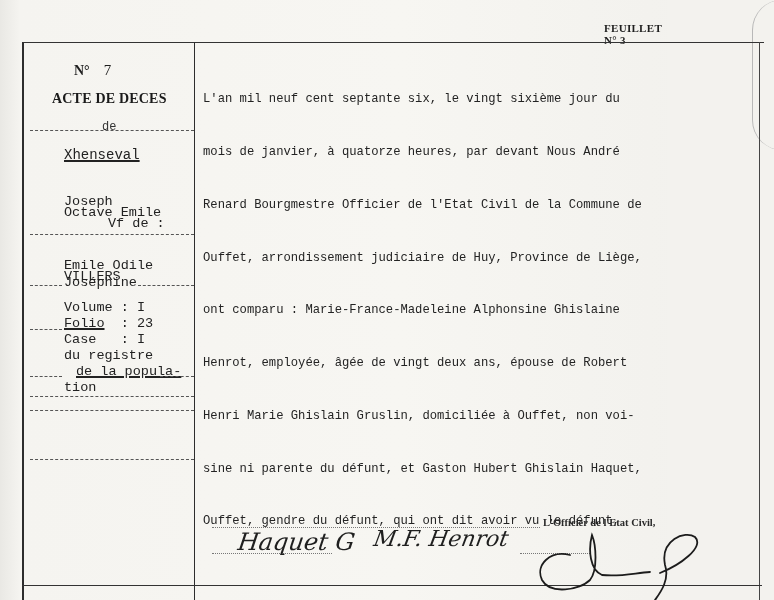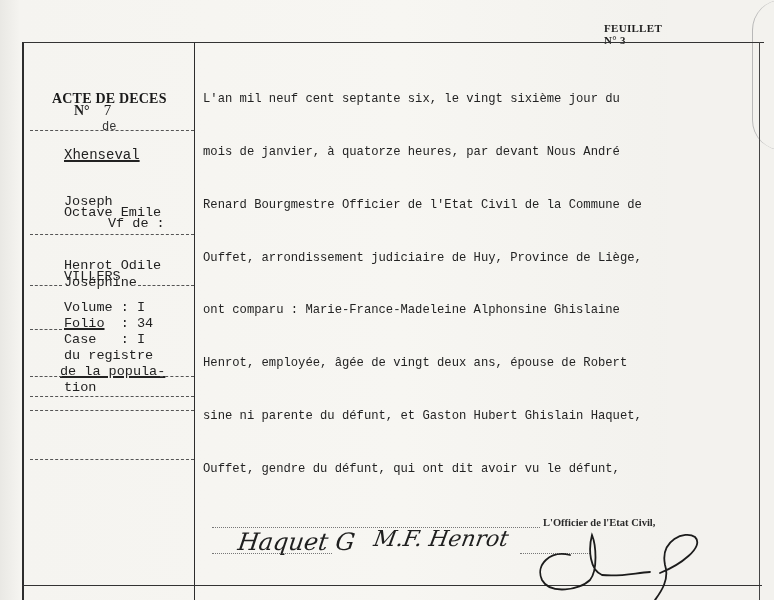--- a/index.html
+++ b/index.html
@@ -56,21 +56,20 @@
       width: 740px; height: 0;
       border-top: 1.5px solid #333;
     }
     .acte-no {
       position: absolute;
       left: 74px; top: 62px;
       font-family: "Liberation Serif", "DejaVu Serif", serif;
       font-weight: bold;
       font-size: 14px;
       color: #1e1e1e;
-      margin-top: 40px;
     }
     .acte-no .num {
       margin-left: 14px;
       font-weight: normal;
       font-size: 15px;
     }
     .acte-title {
       position: absolute;
       left: 52px; top: 91px;
       font-family: "Liberation Serif", "DejaVu Serif", serif;
@@ -149,54 +148,55 @@
   <div class="de-label">de</div>
   <div class="dash" style="left:30px; top:130px; width:164px;"></div>
 
   <div class="lname underline" style="left:64px; top:147px; font-size:14px;">Xhenseval</div>
   <div class="lname" style="left:64px; top:176px;margin-top:28px;">Octave Emile</div>
   <div class="lname" style="left:64px; top:193px;">Joseph</div>
   <div class="lname" style="left:64px; top:215px;margin-left:44px;">Vf de :</div>
   <div class="dash" style="left:30px; top:234px; width:164px;"></div>
 
   <div class="lname" style="left:64px; top:232px;margin-top:36px;">VILLERS</div>
-  <div class="lname" style="left:64px; top:257px;">Henrot Odile</div>
+  <div class="lname" style="left:64px; top:257px;">Emile Odile</div>
   <div class="lname" style="left:64px; top:274px;">Joséphine</div>
   <div class="dash" style="left:30px; top:285px; width:32px;"></div>
   <div class="dash" style="left:138px; top:285px; width:56px;"></div>
 
   <div class="lname" style="left:64px; top:299px;text-align:center;">
     <span>Volume</span>
     <span>: I</span>
   </div>
   <div class="lname" style="left:64px; top:315px;">
     <span class="underline">Folio</span>&nbsp;
-    <span>: 34</span>
+    <span>: 23</span>
   </div>
   <div class="dash" style="left:30px; top:329px; width:32px;"></div>
   <div class="lname" style="left:64px; top:331px;">
     <span>Case</span>&nbsp;&nbsp;
     <span>: I</span>
   </div>
   <div class="lname" style="left:64px; top:347px;">du registre</div>
-  <div class="lname underline" style="left:60px; top:363px;">de la popula-</div>
+  <div class="lname underline" style="left:76px; top:363px;">de la popula-</div>
   <div class="dash" style="left:30px; top:376px; width:32px;"></div>
   <div class="dash" style="left:160px; top:376px; width:34px;"></div>
   <div class="lname" style="left:64px; top:379px;">tion</div>
   <div class="dash" style="left:30px; top:396px; width:164px;"></div>
   <div class="dash" style="left:30px; top:410px; width:164px;"></div>
   <div class="dash" style="left:30px; top:459px; width:164px;"></div>
 
   <div class="body-text">
     <div class="body-line">L'an mil neuf cent septante six, le vingt sixième jour du</div>
     <div class="body-line">mois de janvier, à quatorze heures, par devant Nous André</div>
     <div class="body-line">Renard Bourgmestre Officier de l'Etat Civil de la Commune de</div>
     <div class="body-line">Ouffet, arrondissement judiciaire de Huy, Province de Liège,</div>
     <div class="body-line">ont comparu : Marie-France-Madeleine Alphonsine Ghislaine</div>
     <div class="body-line">Henrot, employée, âgée de vingt deux ans, épouse de Robert</div>
+    <div class="body-line">Henri Marie Ghislain Gruslin, domiciliée à Ouffet, non voi-</div>
     <div class="body-line">sine ni parente du défunt, et Gaston Hubert Ghislain Haquet,</div>
     <div class="body-line">Ouffet, gendre du défunt, qui ont dit avoir vu le défunt,</div>
     
     
     
     
     
     
     
     

